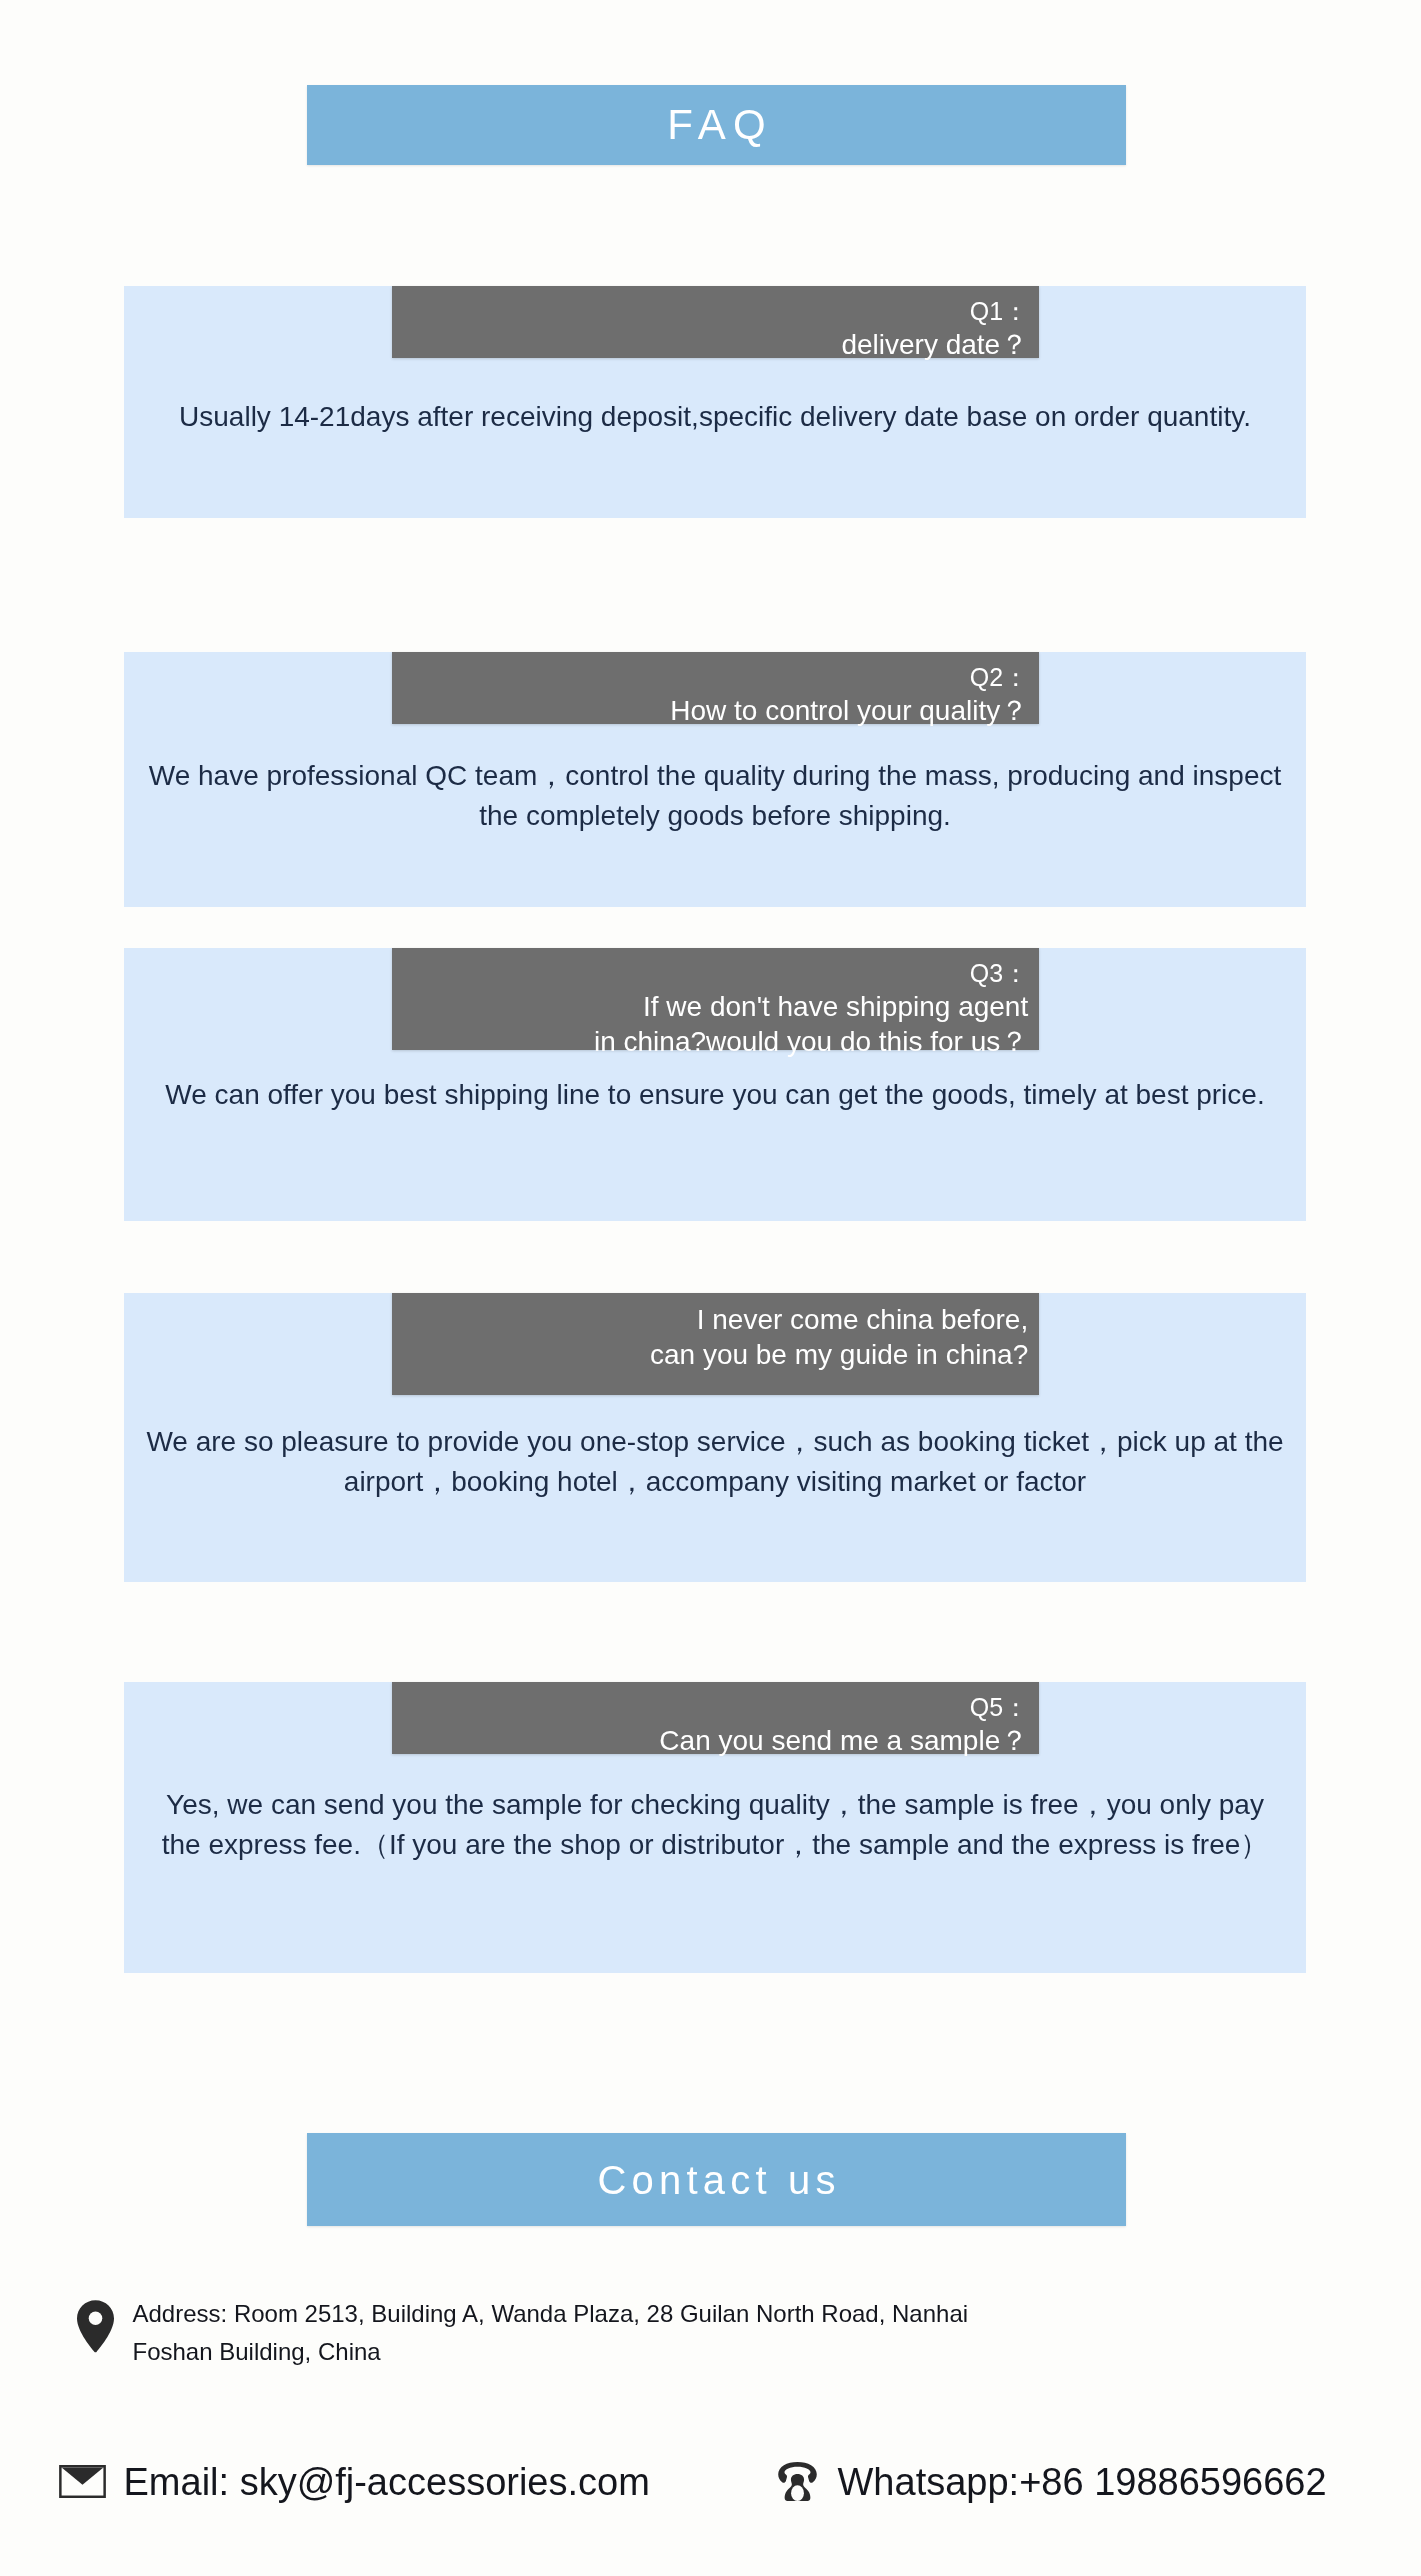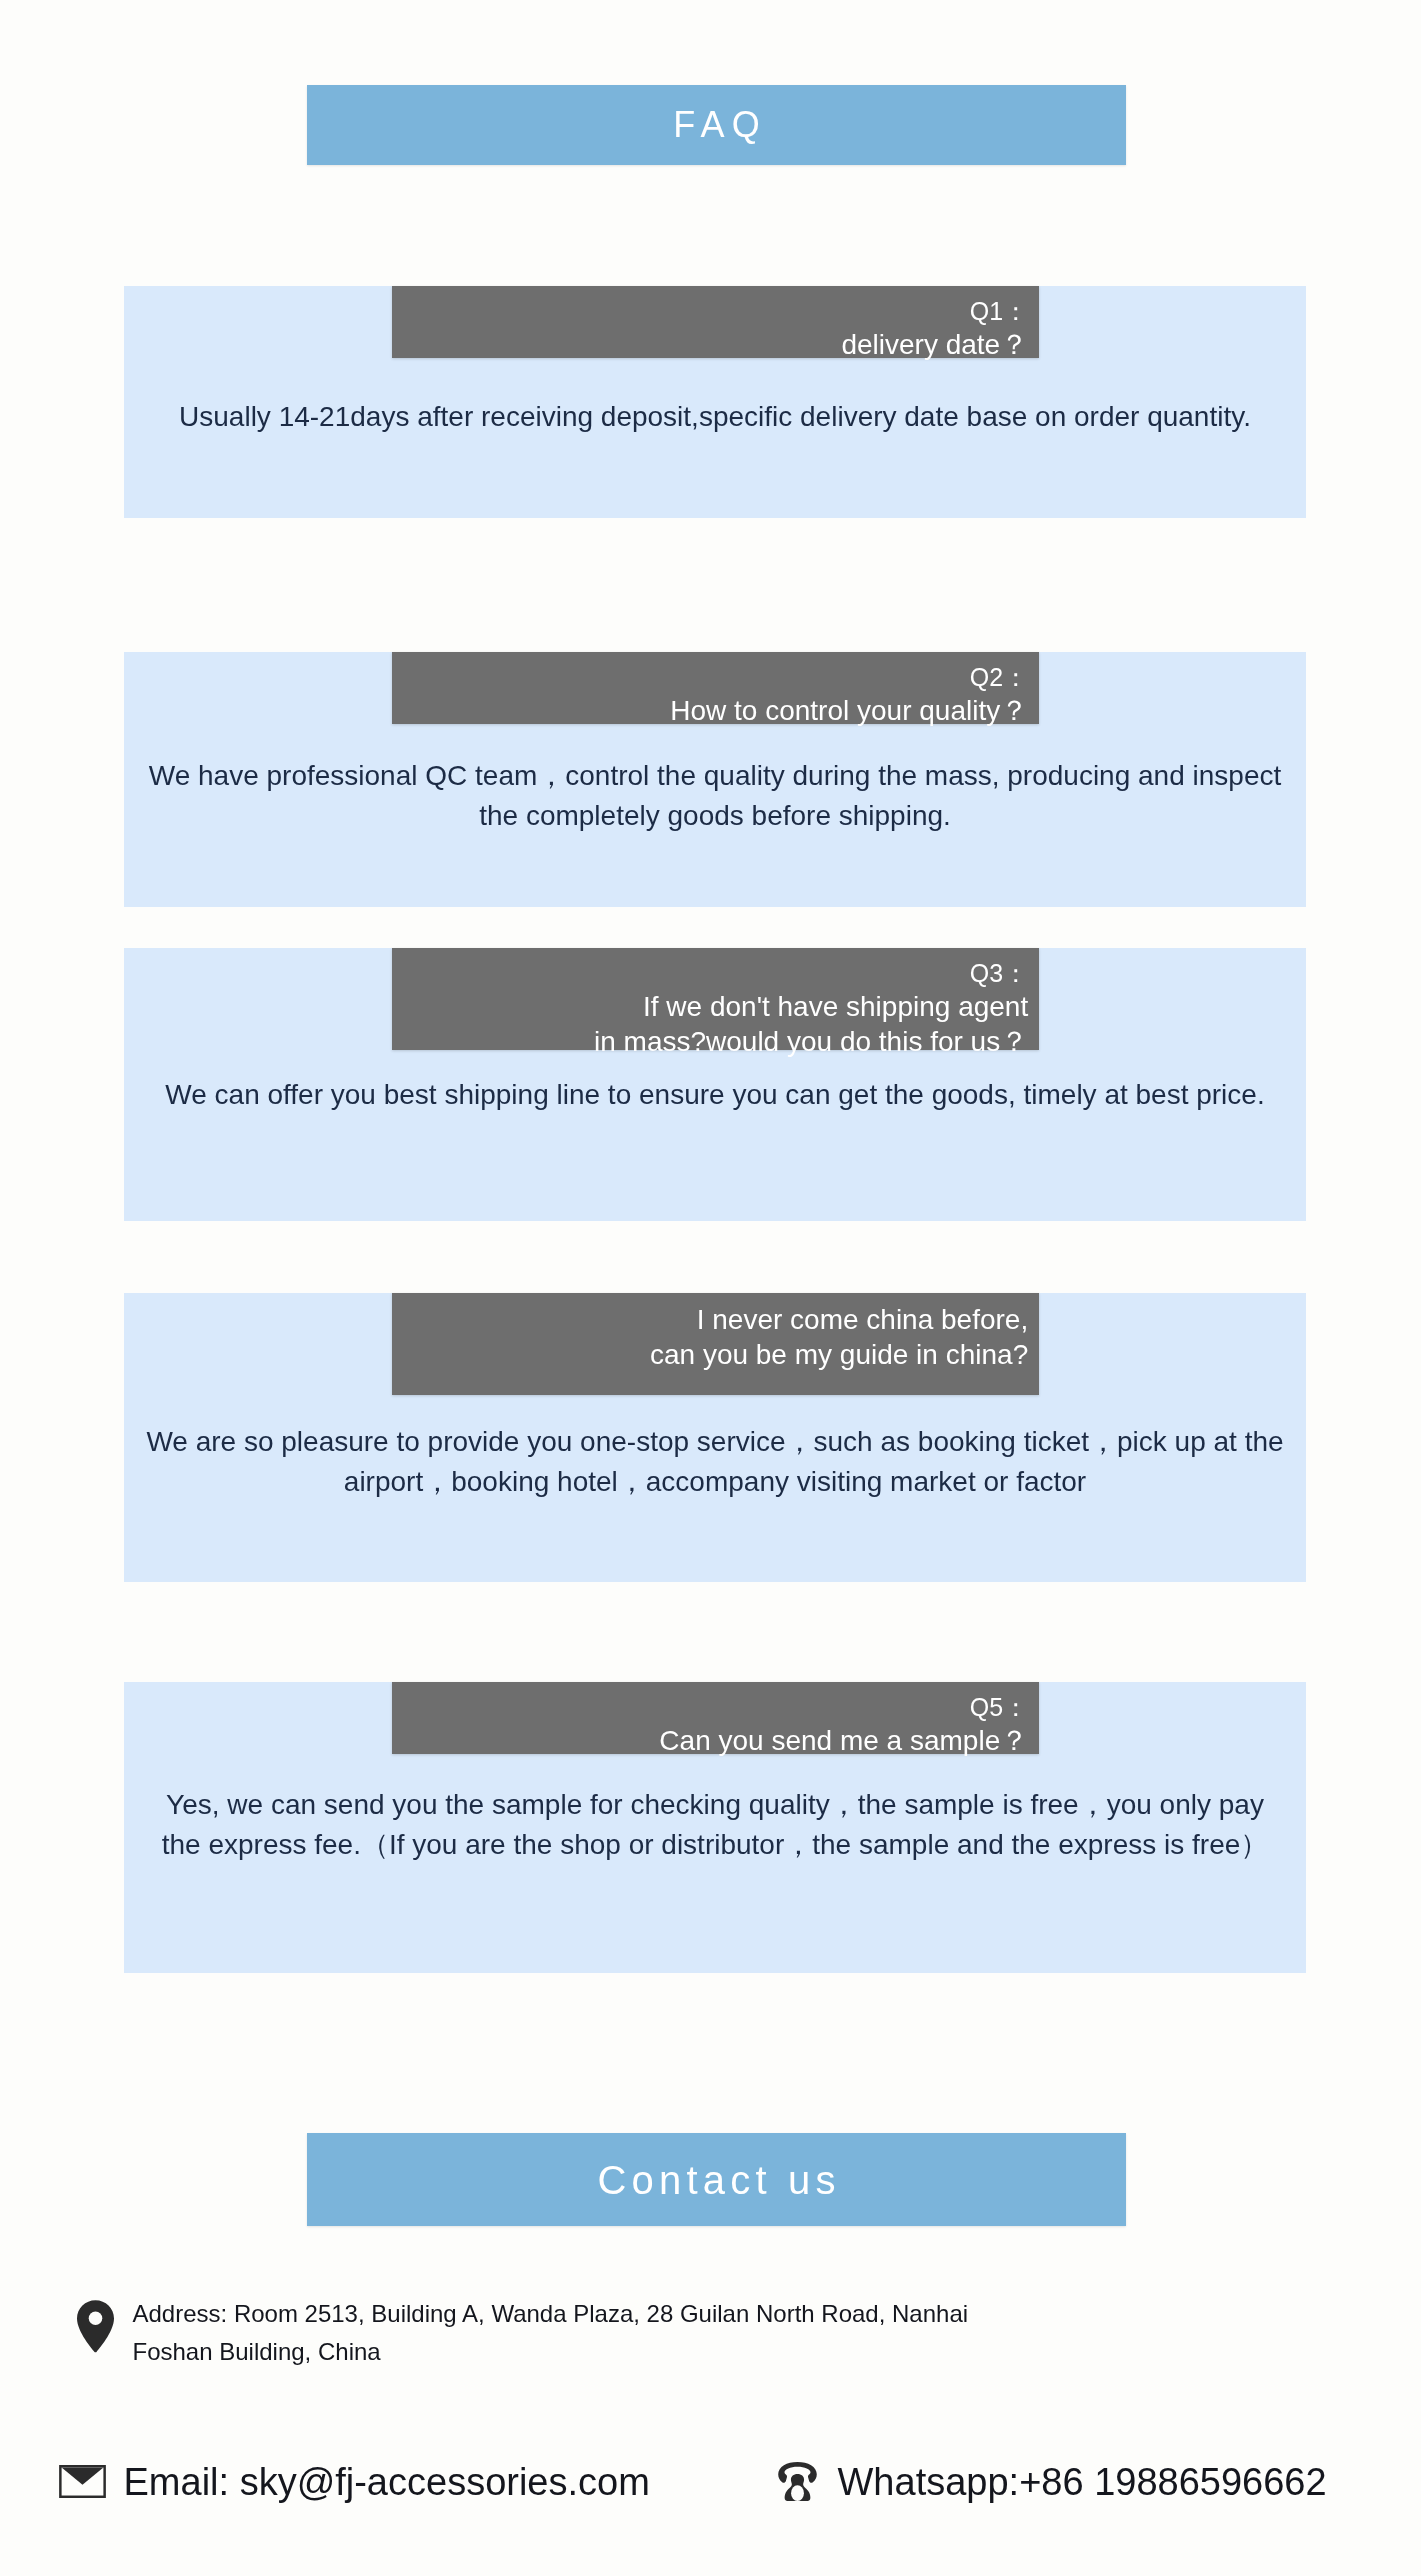--- a/index.html
+++ b/index.html
@@ -36,21 +36,21 @@
     box-shadow:0 1px 2.1px rgba(0,0,0,0.10);
   }
   .banner-text {
     color:#ffffff;
     font-weight:400;
     line-height:1;
     text-align:center;
   }
 
   #faq-banner      { top:85px;  height:80px; }
-  #faq-banner .banner-text     { font-size:36px;  letter-spacing:7.2px; padding-left:7.2px; }
+  #faq-banner .banner-text     { font-size:42px;  letter-spacing:7.2px; padding-left:7.2px; }
 
   #contact-banner  { top:2133px; height:93px; }
   #contact-banner .banner-text { font-size:40px;  letter-spacing:5.2px; padding-left:5.2px; }
 
   
   .faq-item {
     position:absolute;
     left:124px;
     width:1182px;
     background:#d9e9fb;
@@ -175,21 +175,21 @@
       <div class="q-num">Q2：</div>
       <div class="q-text">How to control your quality？</div>
     </div>
     <div class="a-text">We have professional QC team，control the quality during the mass, producing and inspect the completely goods before shipping.</div>
   </div>
 
   <div class="faq-item" id="faq-3">
     <div class="q-box">
       <div class="q-num">Q3：</div>
       <div class="q-text">If we don't have  shipping agent</div>
-      <div class="q-text">in mass?would you do this for us？</div>
+      <div class="q-text">in china?would you do this for us？</div>
     </div>
     <div class="a-text">We can offer you best shipping line to ensure you can get the goods, timely at best price.</div>
   </div>
 
   <div class="faq-item" id="faq-4">
     <div class="q-box">
       <div class="q-text">I never come china before,</div>
       <div class="q-text">can you be my guide in china?</div>
     </div>
     <div class="a-text">We are so pleasure to provide you one-stop service，such as booking ticket，pick up at the airport，booking hotel，accompany visiting market or factor</div>

